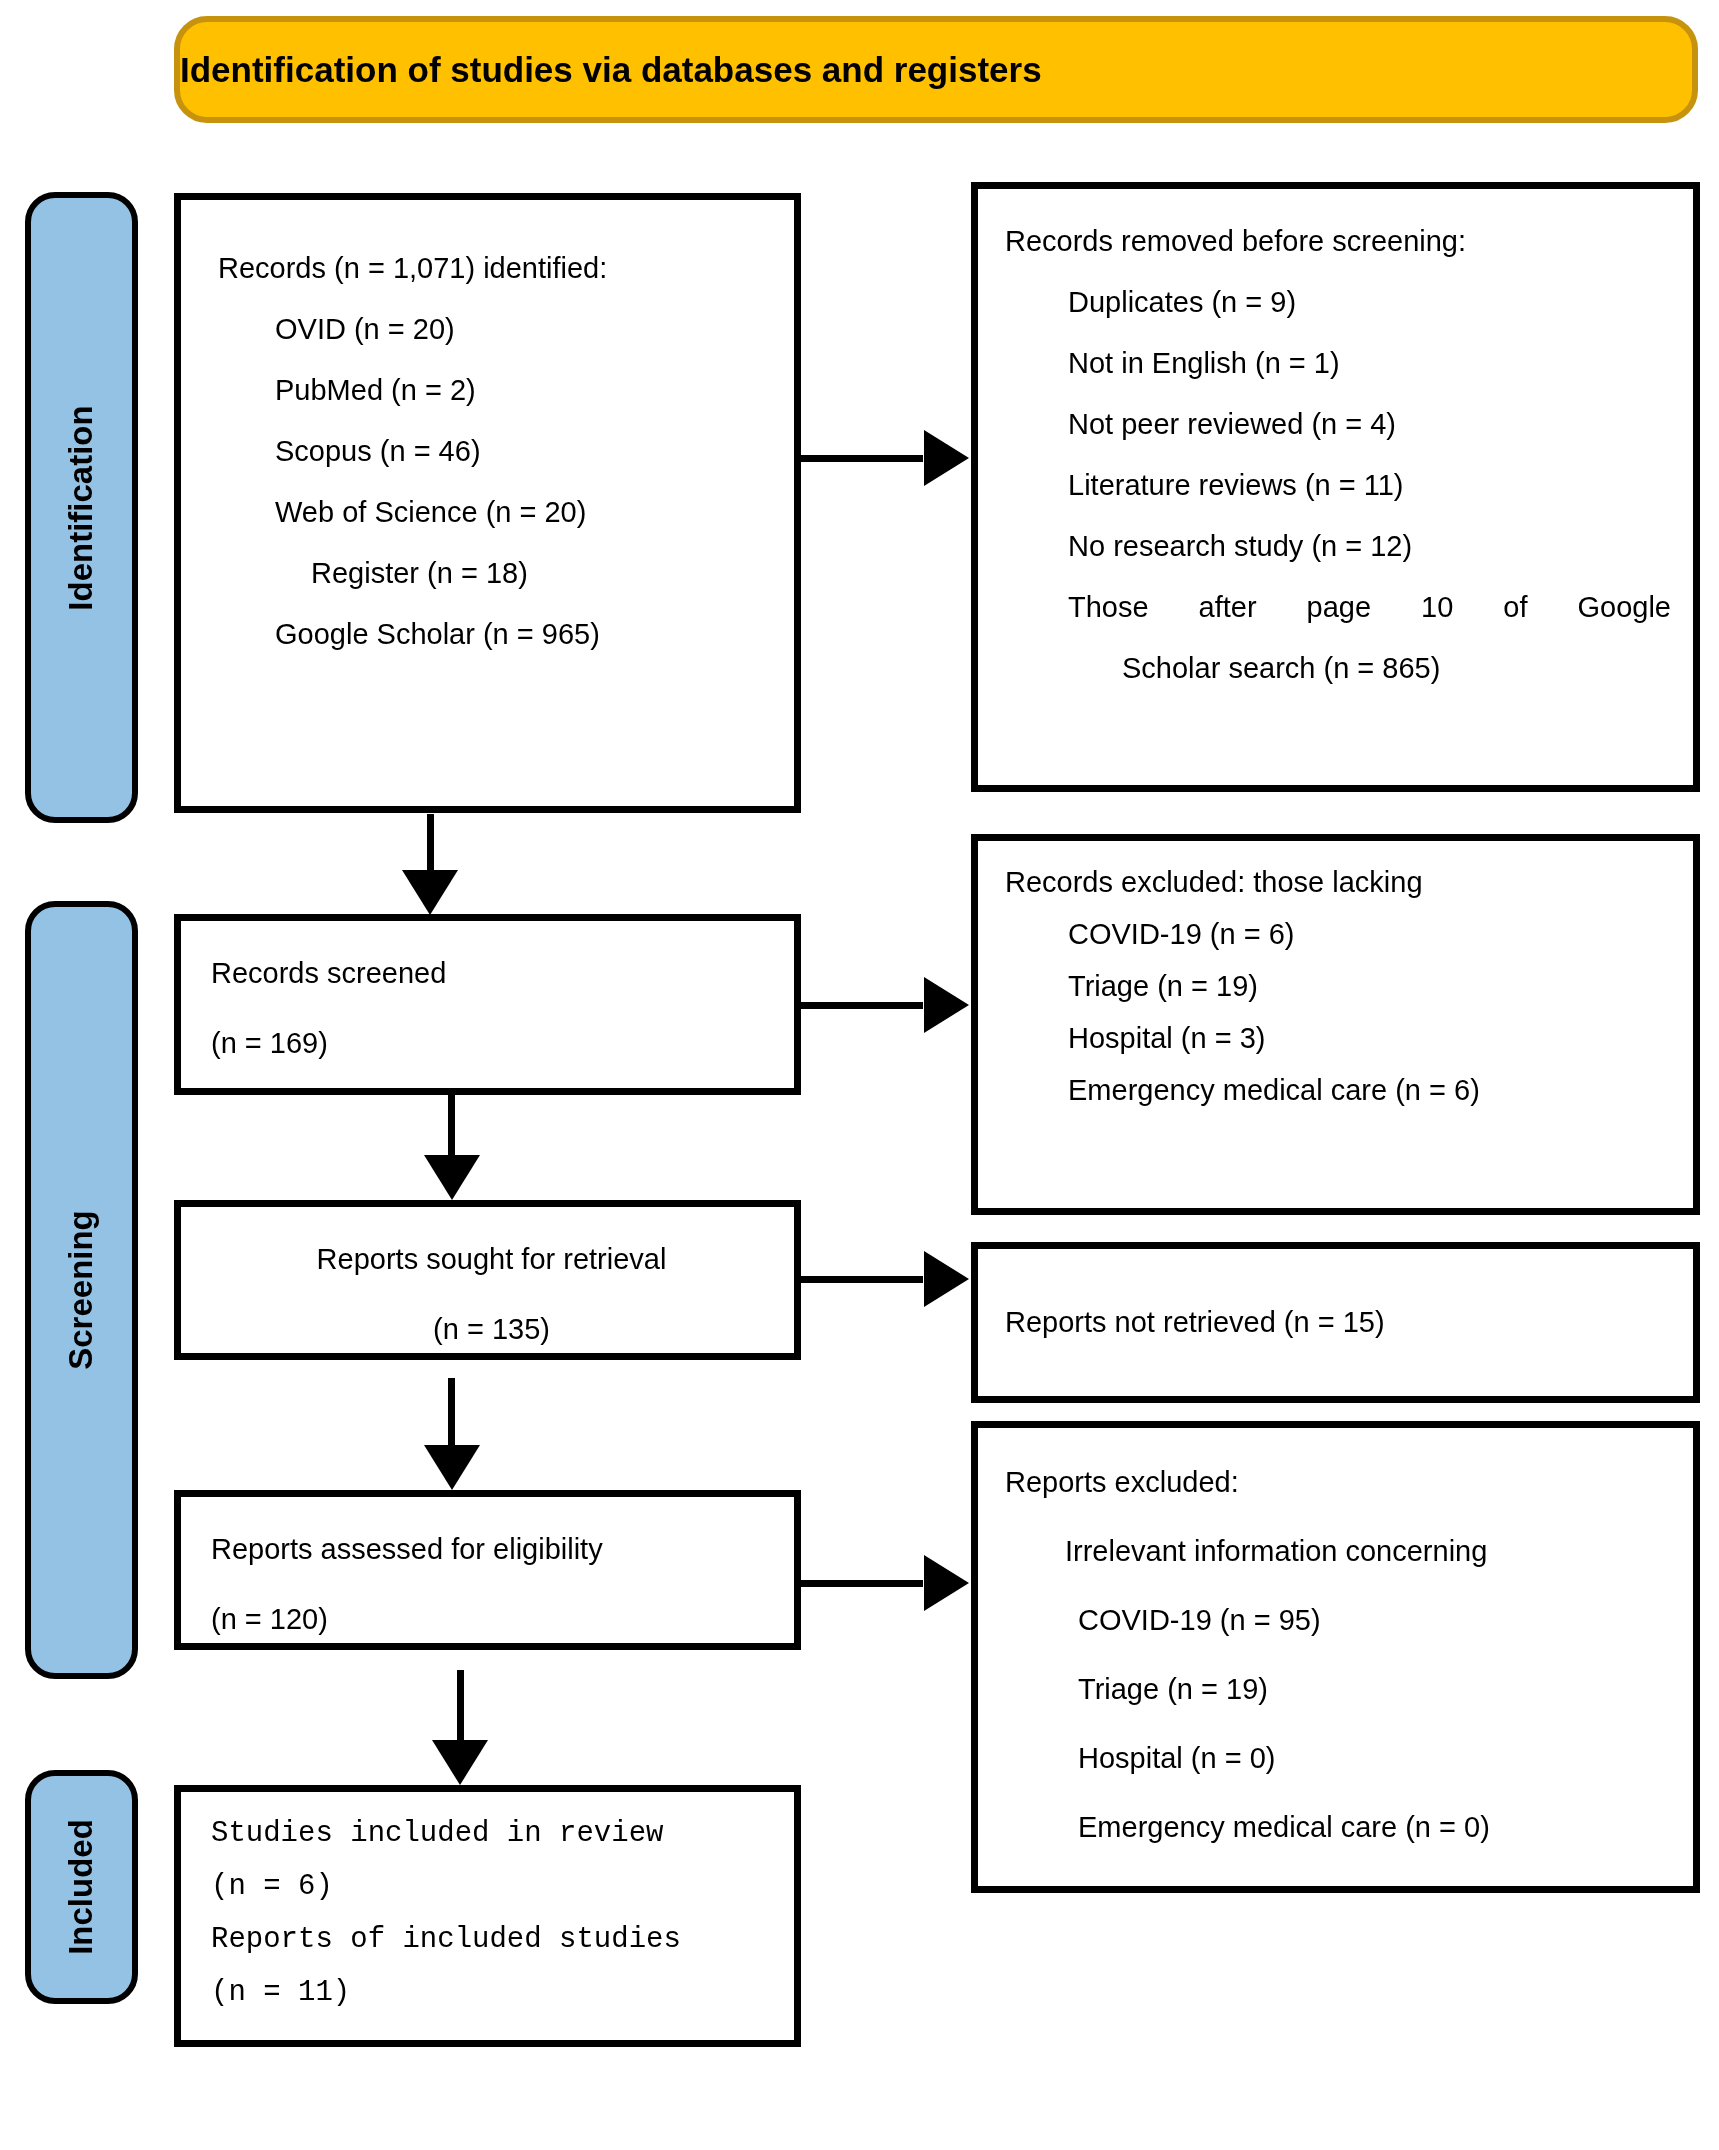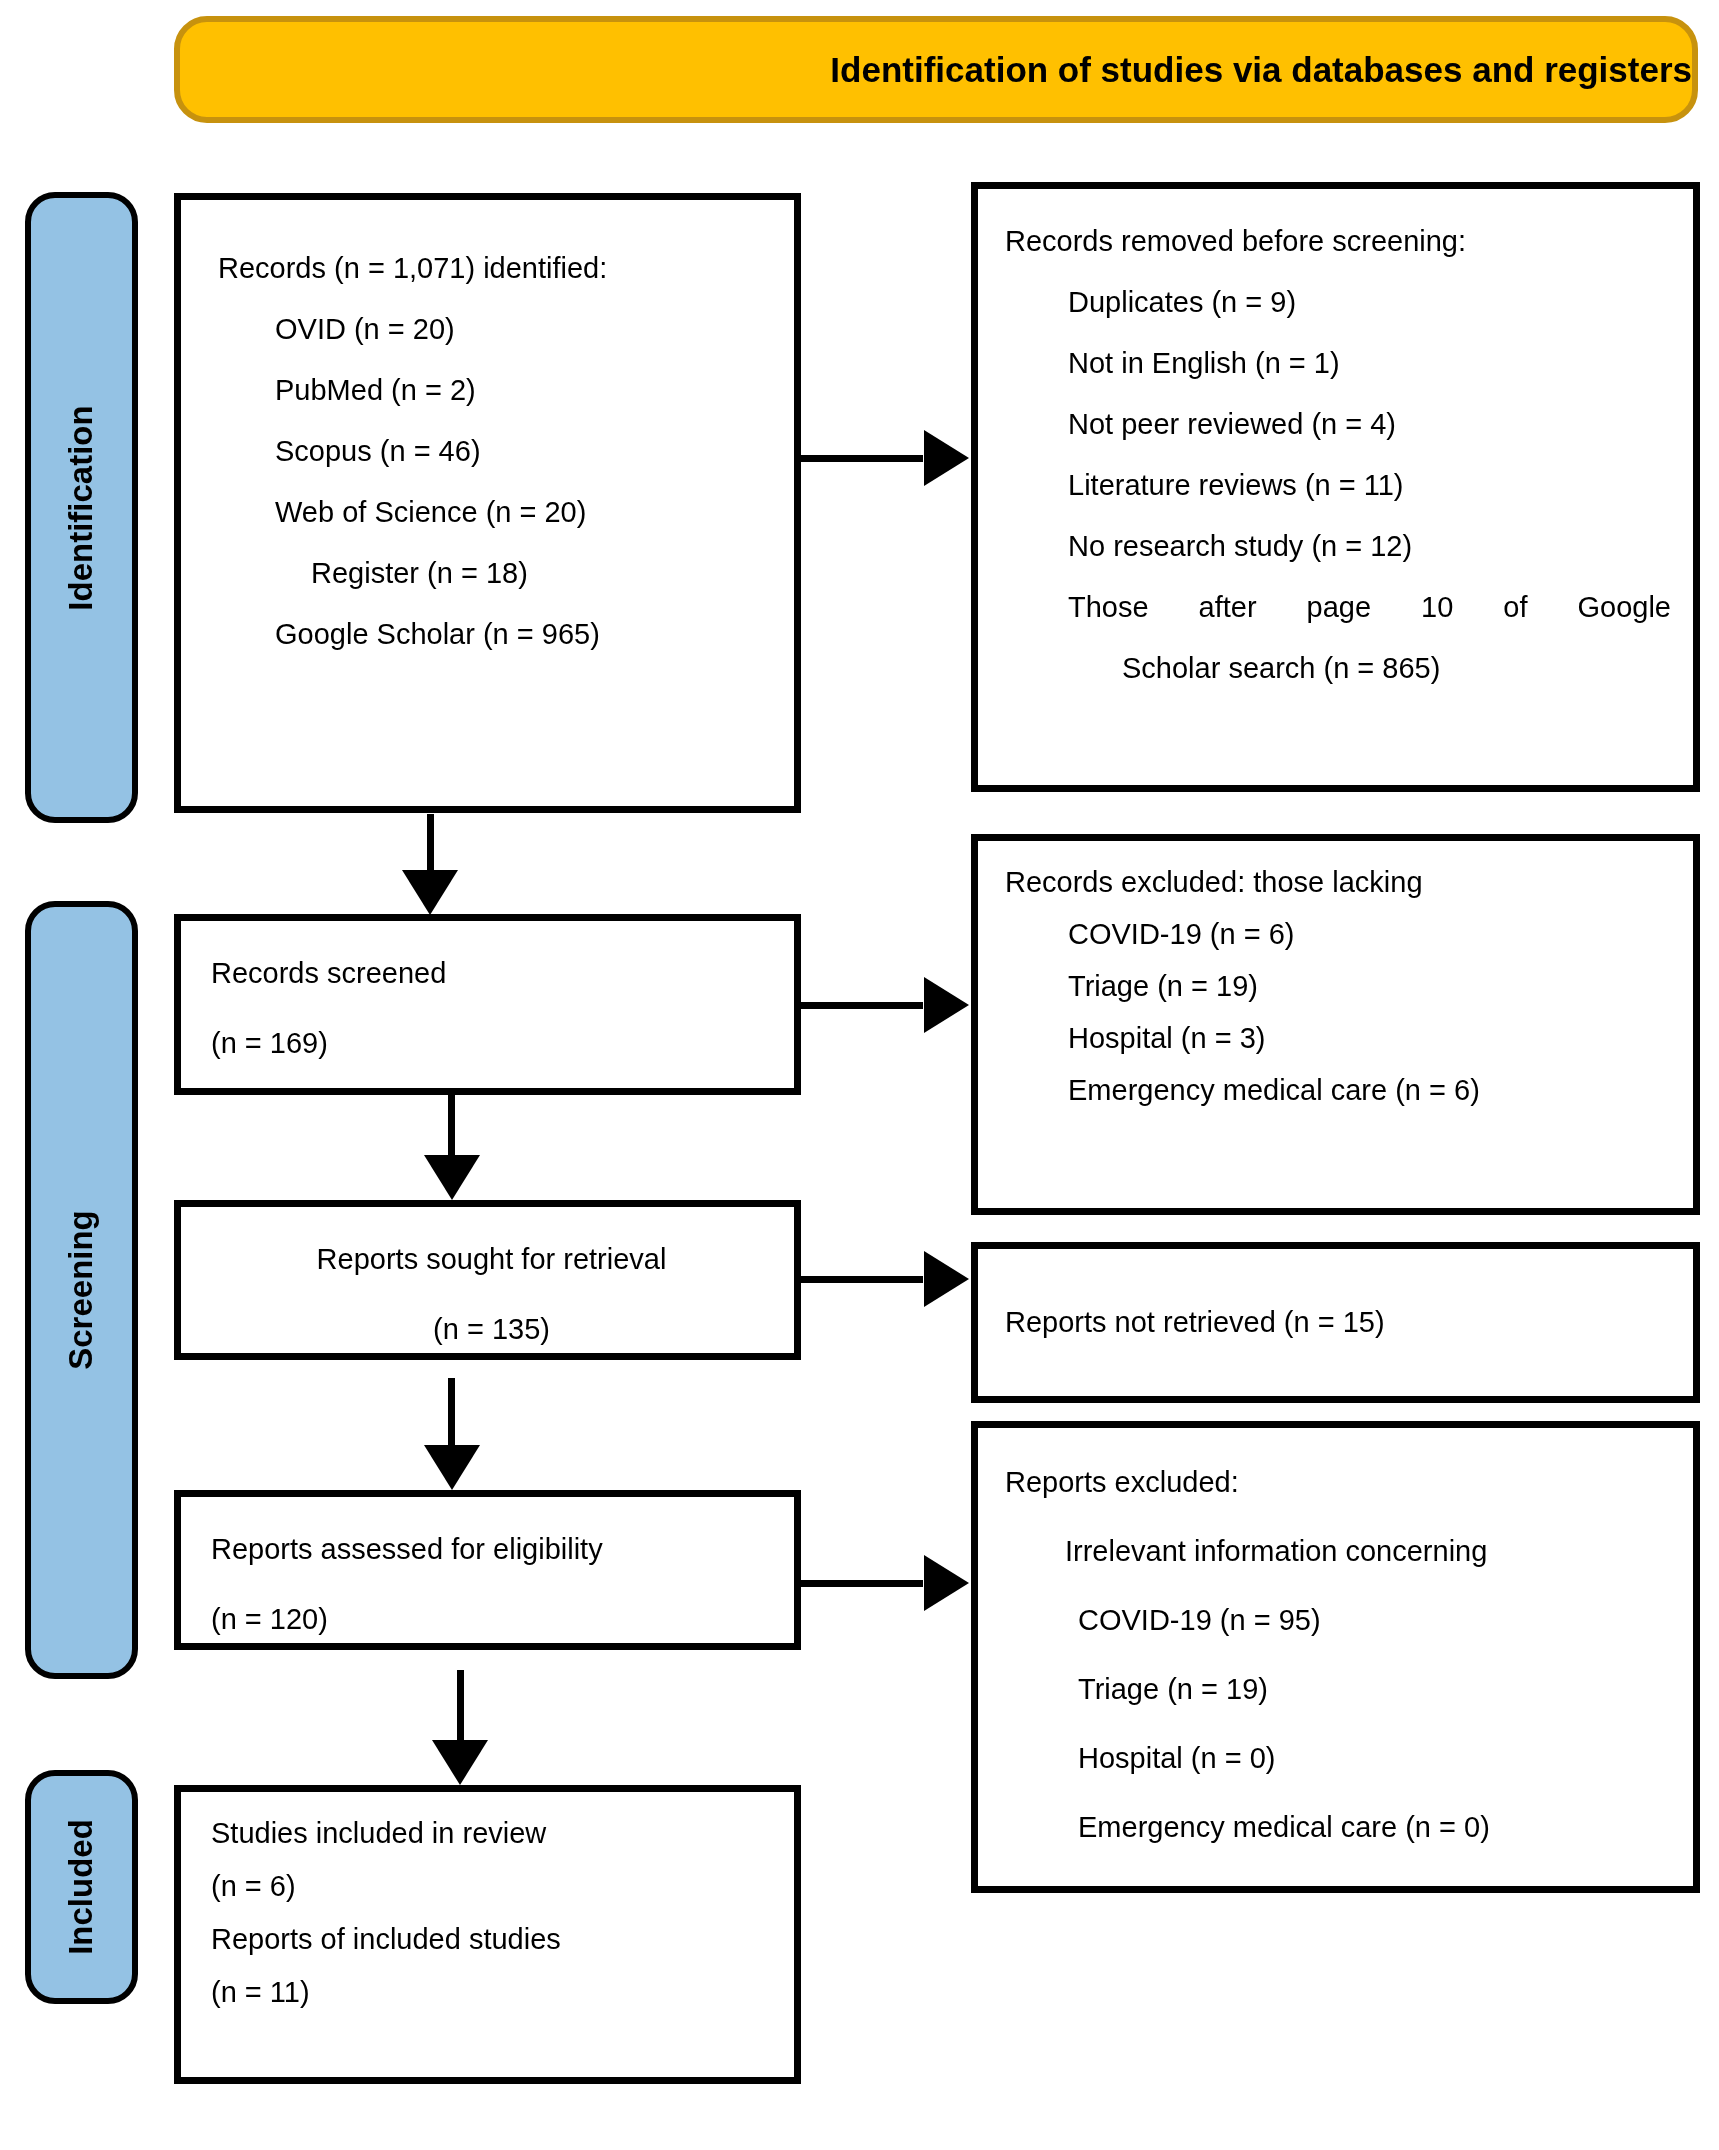--- a/index.html
+++ b/index.html
@@ -6,21 +6,21 @@
   body{
     width:1720px;height:2151px;position:relative;
     font-family:"Liberation Sans", sans-serif;color:#000;
   }
   .abs{position:absolute;box-sizing:border-box;}
 
   
   .banner{
     left:174px;top:16.3px;width:1524px;height:107px;
     background:#FFC000;border:6.5px solid #C7920E;border-radius:33px;
-    display:flex;align-items:center;justify-content:flex-end;
+    display:flex;align-items:center;justify-content:flex-start;
   }
   .banner .t{font-size:35px;font-weight:bold;}
 
   
   .stage{
     left:24.5px;width:113px;
     background:#94C2E4;border:6.5px solid #000;border-radius:30px;
     display:flex;align-items:center;justify-content:center;
   }
   .stage span{
@@ -49,21 +49,21 @@
   #box-screened{top:914px;height:181px;padding:22px 22px 12px 30px;}
   #box-rec-excluded{top:834px;height:381px;padding:15.2px 22px 0 27px;}
   #box-rec-excluded .bline{line-height:52px;}
   #box-sought{top:1200px;height:160px;padding:22px 22px 0 30px;text-align:center;}
   #box-not-retrieved{top:1242px;height:161px;display:flex;align-items:center;padding-left:27px;}
   #box-assessed{top:1490px;height:160px;padding:22px 10px 0 30px;}
   #box-rep-excluded{top:1421px;height:472px;padding:19.6px 22px 0 27px;}
   #box-rep-excluded .bline{line-height:69px;}
   #box-rep-excluded .sub{padding-left:60px;}
   #box-rep-excluded .item{padding-left:73px;}
-  #box-included{top:1785px;height:299px;padding:15.2px 22px 0 30px;}
+  #box-included{top:1785px;height:262px;padding:15.2px 22px 0 30px;font-family:Liberation Mono, monospace;}
   #box-included .bline{line-height:53px;}
 
   .count-gap{margin-top:8.7px;}
   .italic{}
 
   
   .hline{height:7px;background:#000;left:801px;width:122px;}
   .tri-right{
     width:0;height:0;left:924px;
     border-top:28px solid transparent;border-bottom:28px solid transparent;

